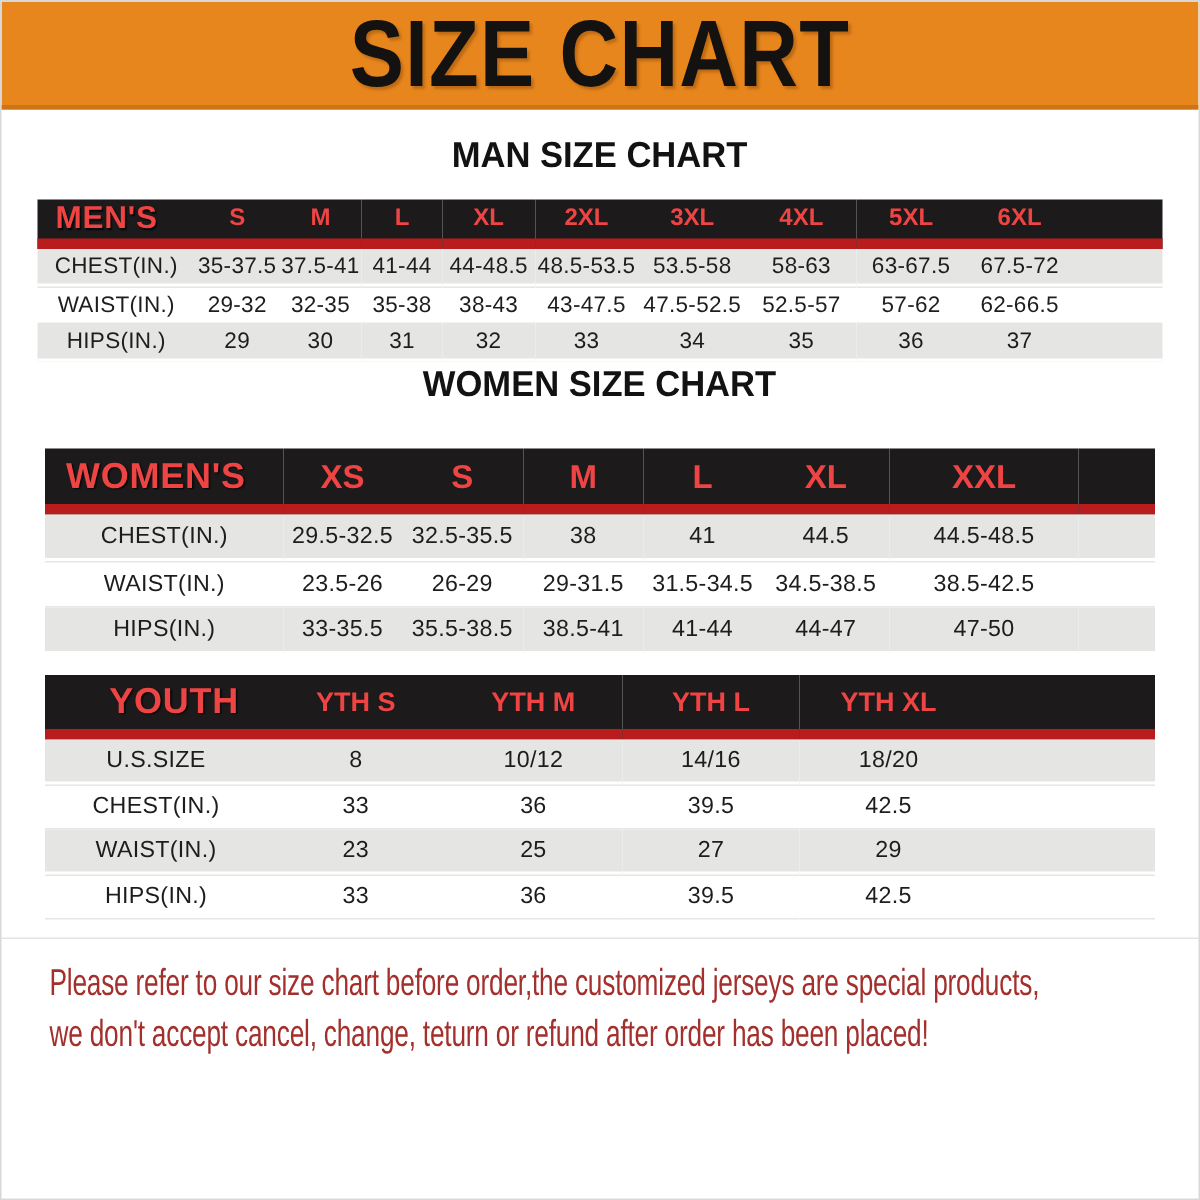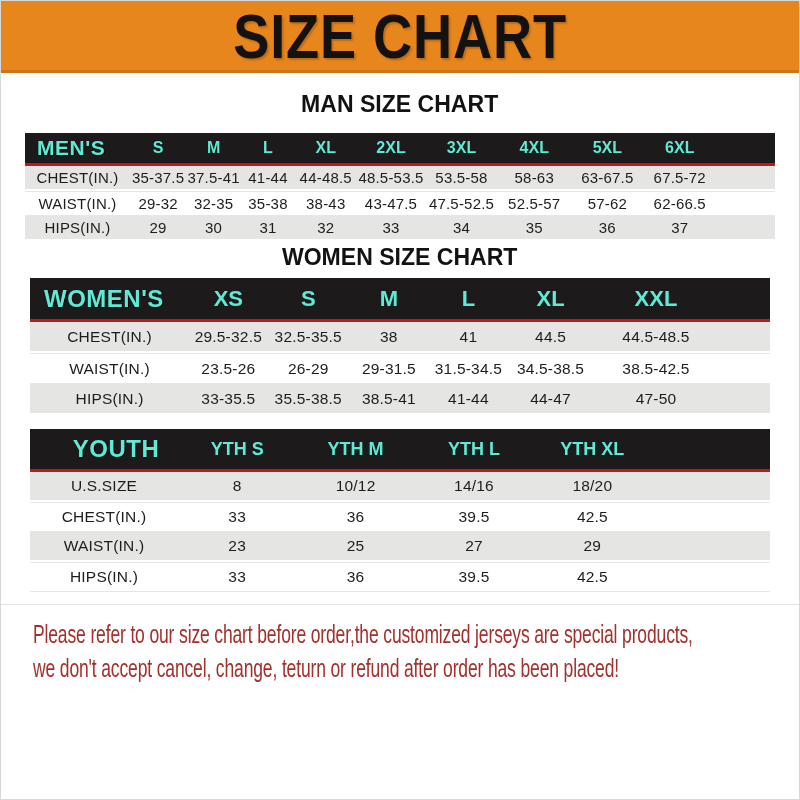--- a/index.html
+++ b/index.html
@@ -36,27 +36,27 @@
   .t-women { margin-top: 2px; }
   .t-youth { margin-top: 38px; }
 
   
   table.size-table {
     border-collapse: separate; border-spacing: 0;
     table-layout: fixed; margin: 0 auto;
     color: #1d1d1d;
   }
   table.men   { width: 750px; margin-top: 15px; }
-  table.women { width: 740px; margin-top: 7px; }
+  table.women { width: 740px; margin-top: 28px; }
   table.youth { width: 740px; margin-top: 14px; }
 
   thead td {
     background: var(--c-bar, #1C1A1B);
-    color: #5eead4; text-align: center; vertical-align: middle;
-    border-bottom: 3px solid #b91c1c;
+    color: #ef4444; text-align: center; vertical-align: middle;
+    border-bottom: 7px solid #b91c1c;
   }
   thead td.grp {
     text-align: left; font-weight: 700; letter-spacing: 0.5px;
     text-shadow: 1px 1px 1px rgba(0,0,0,0.8);
   }
   table.men   thead td { height: 33px; font-size: 16px; font-weight: 700; }
   table.men   thead td.grp { font-size: 21px; padding-left: 12px; }
   table.women thead td { height: 44px; font-size: 22px; font-weight: 700; }
   table.women thead td.grp { font-size: 24px; padding-left: 14px; }
   table.youth thead td { height: 43px; font-size: 18px; font-weight: 700; }

